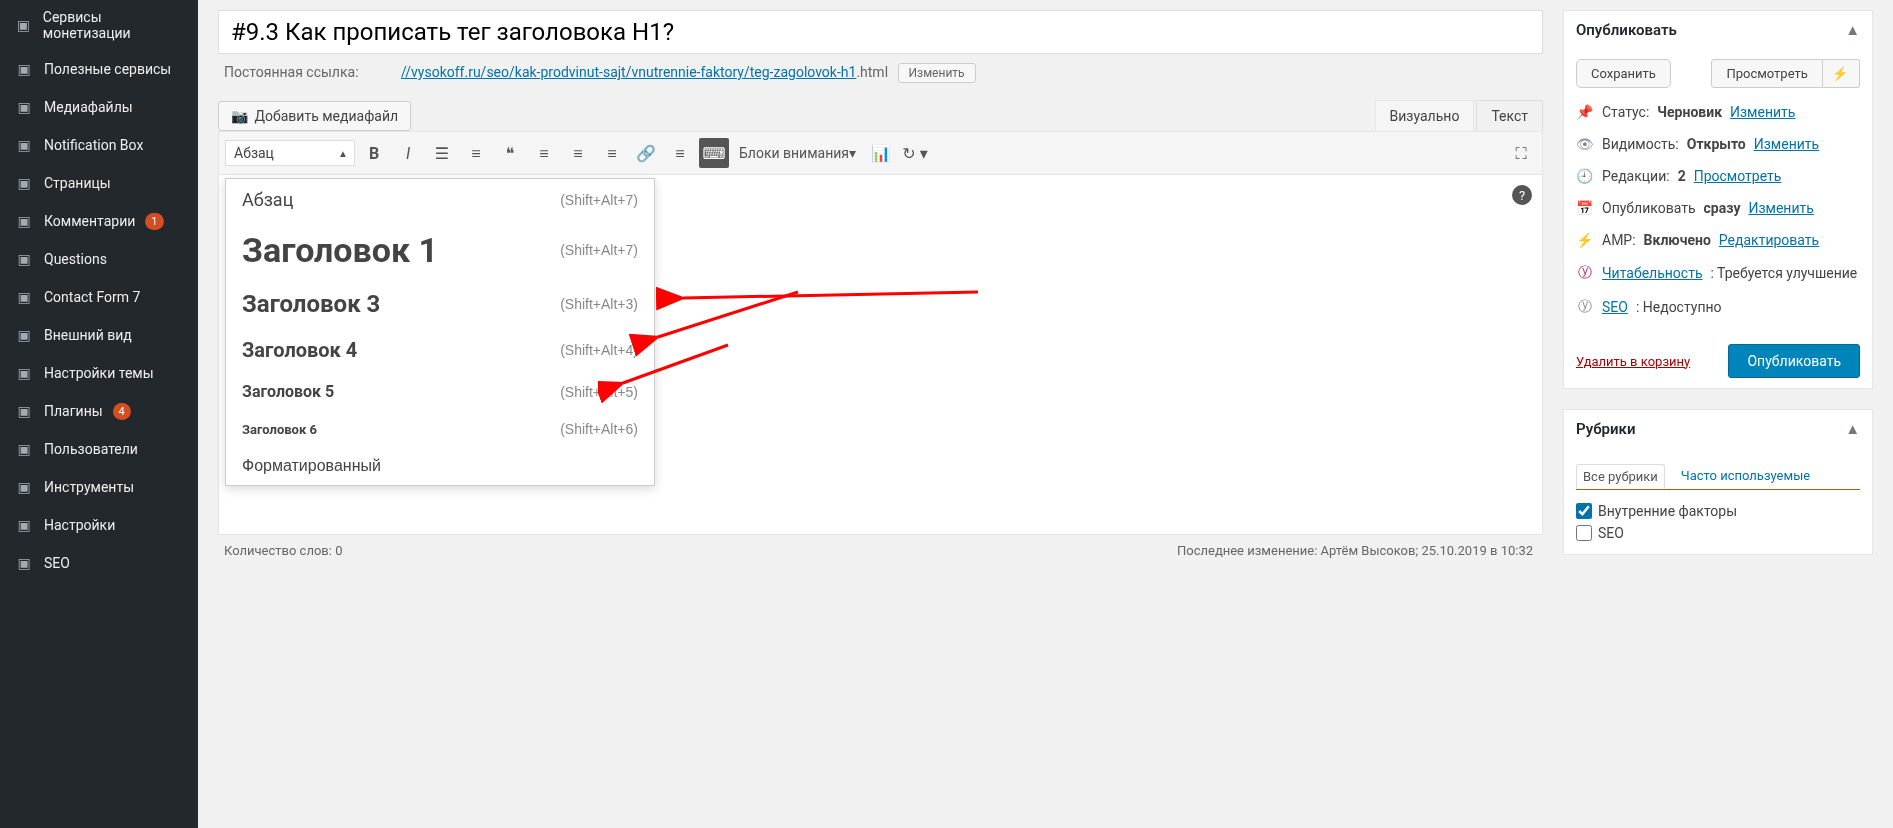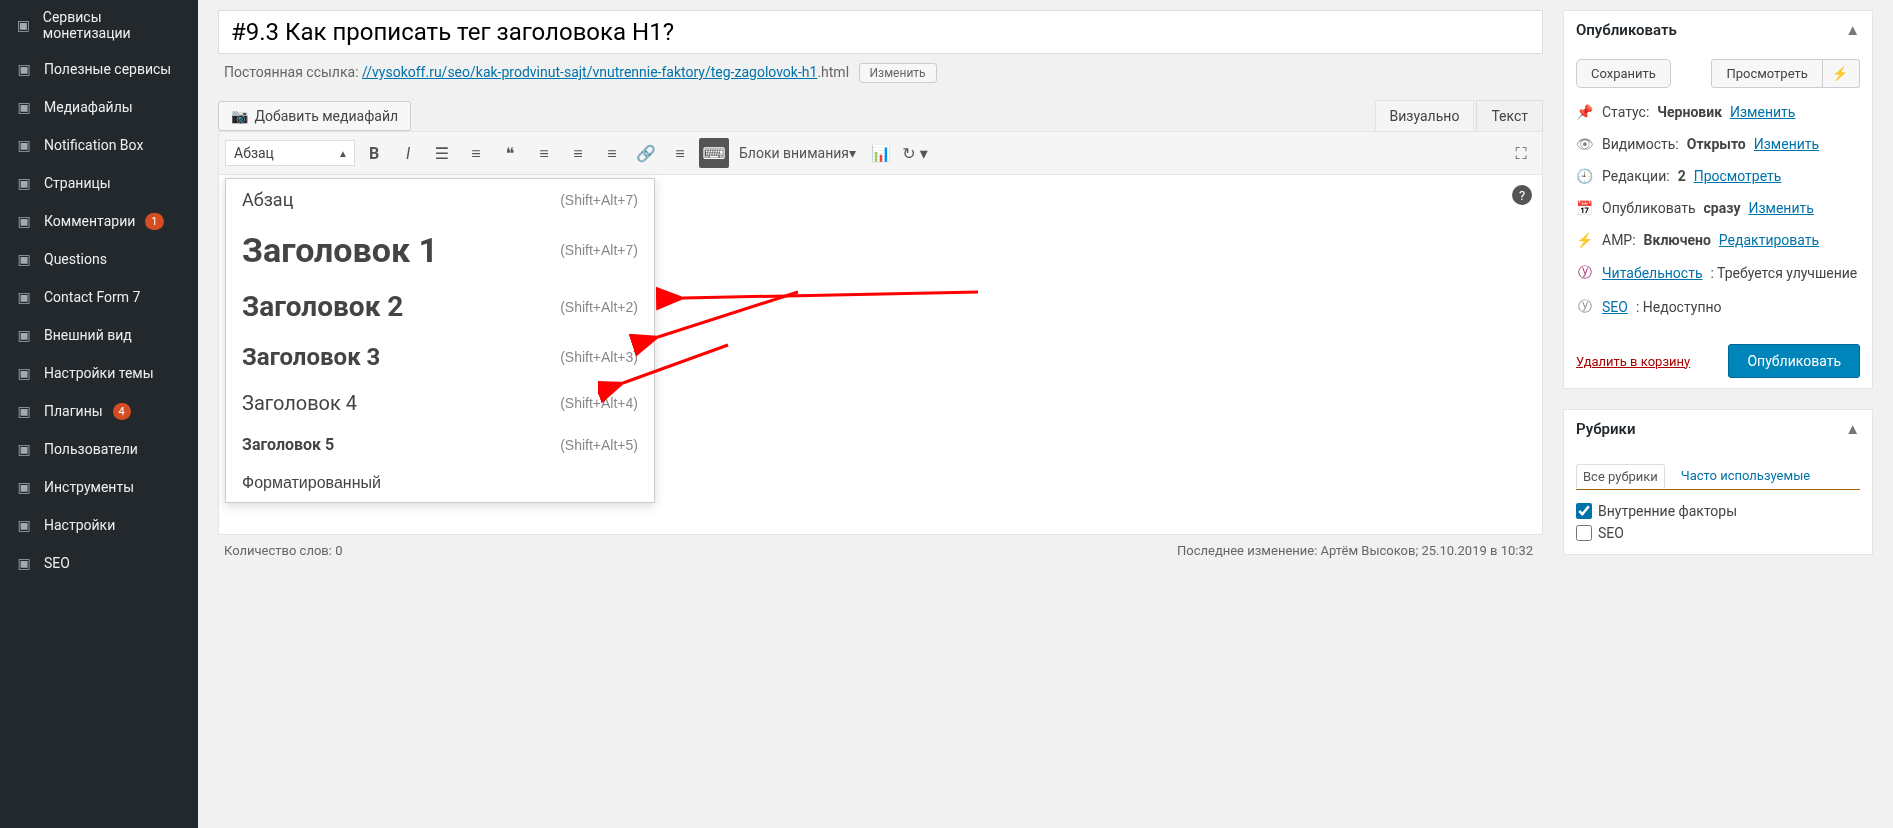--- a/index.html
+++ b/index.html
@@ -5,41 +5,41 @@
 * { margin: 0; padding: 0; box-sizing: border-box; font-family: -apple-system, BlinkMacSystemFont, "Segoe UI", Roboto, sans-serif; }
 body { background: #f1f1f1; color: #444; font-size: 13px; display:flex; width:1893px; height:828px; overflow:hidden;}
 .sidebar { width: 198px; background: #23282d; color: #eee; font-size: 14px; padding-top:0; }
 .sidebar .item { display:flex; align-items:center; gap:10px; padding: 9px 14px; cursor:pointer; }
 .sidebar .icon { width:20px; height:20px; display:inline-flex; align-items:center; justify-content:center; color:#a2aab2; }
 .sidebar .item span.label { color:#eee; }
 .badge { background:#d54e21; color:#fff; border-radius:10px; font-size:11px; padding:0 6px; line-height:17px; min-width:17px; text-align:center;}
 .main { flex:1; padding: 10px 20px 0 20px; position:relative;}
 .title-input { width:100%; height:44px; font-size:24px; padding:4px 12px; border:1px solid #ddd; background:#fff; }
 .permalink-row { font-size:14px; color:#666; padding:10px 6px;}
-.permalink-row a { color:#0073aa; text-decoration:underline;}
+.permalink-row a { color:#0073aa; text-decoration:underline;margin-left:39px;}
 .permalink-row .edit-btn { border:1px solid #ccc; padding:2px 10px; background:#f7f7f7; border-radius:3px; font-size:12px; margin-left:6px; cursor:pointer;}
 .media-row { display:flex; align-items:center; justify-content:space-between; margin-top:10px;}
 .add-media-btn { border:1px solid #ccc; padding:6px 12px; background:#f7f7f7; border-radius:3px; font-size:14px; display:flex; align-items:center; gap:6px; cursor:pointer;}
 .editor-tabs { display:flex; gap:2px;}
 .editor-tabs .tab { padding:7px 14px; border:1px solid #ddd; border-bottom:none; background:#f1f1f1; font-size:14px; cursor:pointer;}
 .editor-tabs .tab.active { background:#f5f5f5; border-color:#e5e5e5;}
 .toolbar { background:#f5f5f5; border:1px solid #e5e5e5; padding:6px; display:flex; align-items:center; gap:4px; flex-wrap:wrap;}
 .format-select { border:1px solid #ddd; padding:4px 24px 4px 8px; background:#fff; font-size:14px; position:relative; cursor:pointer; width:130px;}
 .format-select::after { content:"▲"; font-size:10px; position:absolute; right:6px; top:7px; color:#555;}
 .tbtn { width:30px; height:30px; display:inline-flex; align-items:center; justify-content:center; font-size:16px; color:#555; cursor:pointer; border-radius:2px;}
 .tbtn.active { background:#555; color:#fff;}
 .editor-body { background:#fff; border:1px solid #e5e5e5; border-top:none; height:360px; position:relative; padding:10px 20px;}
 .help-circle { position:absolute; right:10px; top:10px; width:20px; height:20px; border-radius:50%; background:#555; color:#fff; font-size:13px; display:flex; align-items:center; justify-content:center;}
 .format-dropdown { position:absolute; left:7px; top:47px; width:430px; background:#fff; border:1px solid #ccc; box-shadow:0 3px 10px rgba(0,0,0,0.15); z-index:5;}
 .format-dropdown .opt { display:flex; justify-content:space-between; align-items:center; padding:10px 16px; font-family:Georgia, serif; cursor:pointer;}
 .format-dropdown .shortcut { color:#888; font-size:14px; font-family:-apple-system, sans-serif;}
 .format-dropdown .h1{ font-size:34px; font-weight:bold;}
 .format-dropdown .h2{ font-size:28px; font-weight:bold;}
 .format-dropdown .h3{ font-size:24px; font-weight:bold;}
-.format-dropdown .h4{ font-size:20px; font-weight:normal;}
+.format-dropdown .h4{ font-size:20px; font-weight:bold;}
 .format-dropdown .h5{ font-size:16px; font-weight:bold;}
 .format-dropdown .h6{ font-size:13px; font-weight:bold;}
 .format-dropdown .para{ font-size:18px;}
 .format-dropdown .pre{ font-size:16px; font-family:-apple-system, sans-serif;}
 .annot-arrows { position:absolute; left:380px; top:54px; pointer-events:none; z-index:6;}
 .footer-bar { display:flex; justify-content:space-between; font-size:13px; color:#666; padding:8px 10px 0 6px;align-items:center;}
 .right-col { width:330px; padding:10px 20px 0 0;}
 .postbox { background:#fff; border:1px solid #e5e5e5; margin-bottom:20px;}
 .postbox-header { display:flex; justify-content:space-between; align-items:center; padding:10px 12px; font-size:15px; font-weight:600; color:#23282d;}
 .postbox-header .toggle { color:#72777c; cursor:pointer;}
@@ -180,34 +180,34 @@
       <div id="format-opts">
           <div class="opt">
             <span class="para">Абзац</span>
             <span class="shortcut">(Shift+Alt+7)</span>
           </div>
           <div class="opt">
             <span class="h1">Заголовок 1</span>
             <span class="shortcut">(Shift+Alt+7)</span>
           </div>
           <div class="opt">
-            <span class="h2">Заголовок 2</span>
-            <span class="shortcut">(Shift+Alt+2)</span>
-          </div>
-          <div class="opt">
             <span class="h3">Заголовок 3</span>
             <span class="shortcut">(Shift+Alt+3)</span>
           </div>
           <div class="opt">
             <span class="h4">Заголовок 4</span>
             <span class="shortcut">(Shift+Alt+4)</span>
           </div>
           <div class="opt">
             <span class="h5">Заголовок 5</span>
             <span class="shortcut">(Shift+Alt+5)</span>
+          </div>
+          <div class="opt">
+            <span class="h6">Заголовок 6</span>
+            <span class="shortcut">(Shift+Alt+6)</span>
           </div>
           <div class="opt">
             <span class="pre">Форматированный</span>
             <span class="shortcut"></span>
           </div>
         </div>
     </div>
 
     <svg class="annot-arrows" width="400" height="310">
       <defs>

